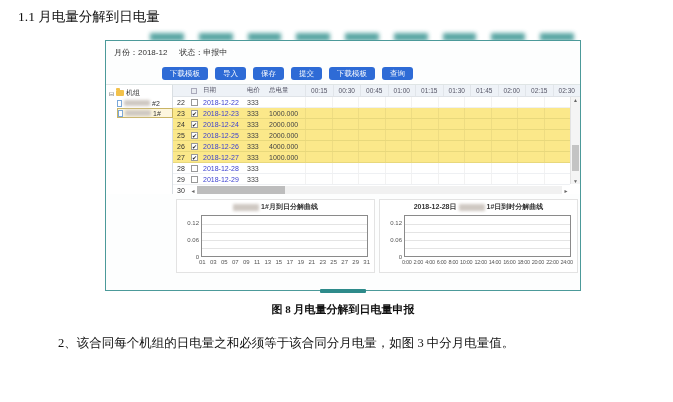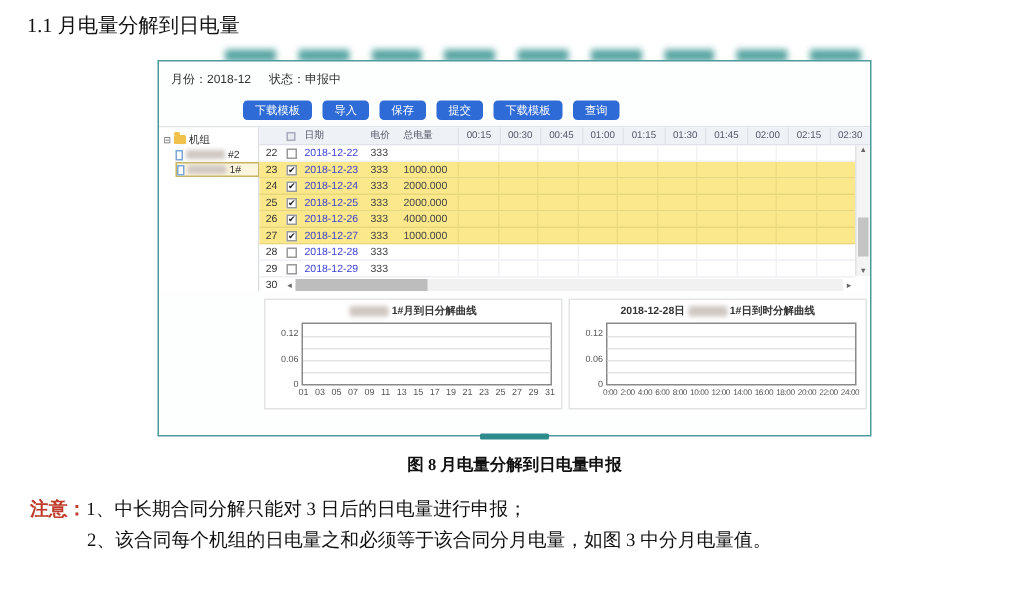--- a/index.html
+++ b/index.html
@@ -412,19 +412,16 @@
             </div>
           </div>
         </div>
       </div>
     <div class="window-handle"></div>
   </div>
 
   <div class="fig-caption">图 8  月电量分解到日电量申报</div>
 
   <div class="notes">
-    <div>
-      <span class="note-label">注意：</span><span>1、中长期合同分解只能对 3 日后的日电量进行申报；</span>
-    </div>
     <div class="note-line2">2、该合同每个机组的日电量之和必须等于该合同分月电量，如图 3 中分月电量值。</div>
   </div>
 
 </div>
 
 </body></html>

